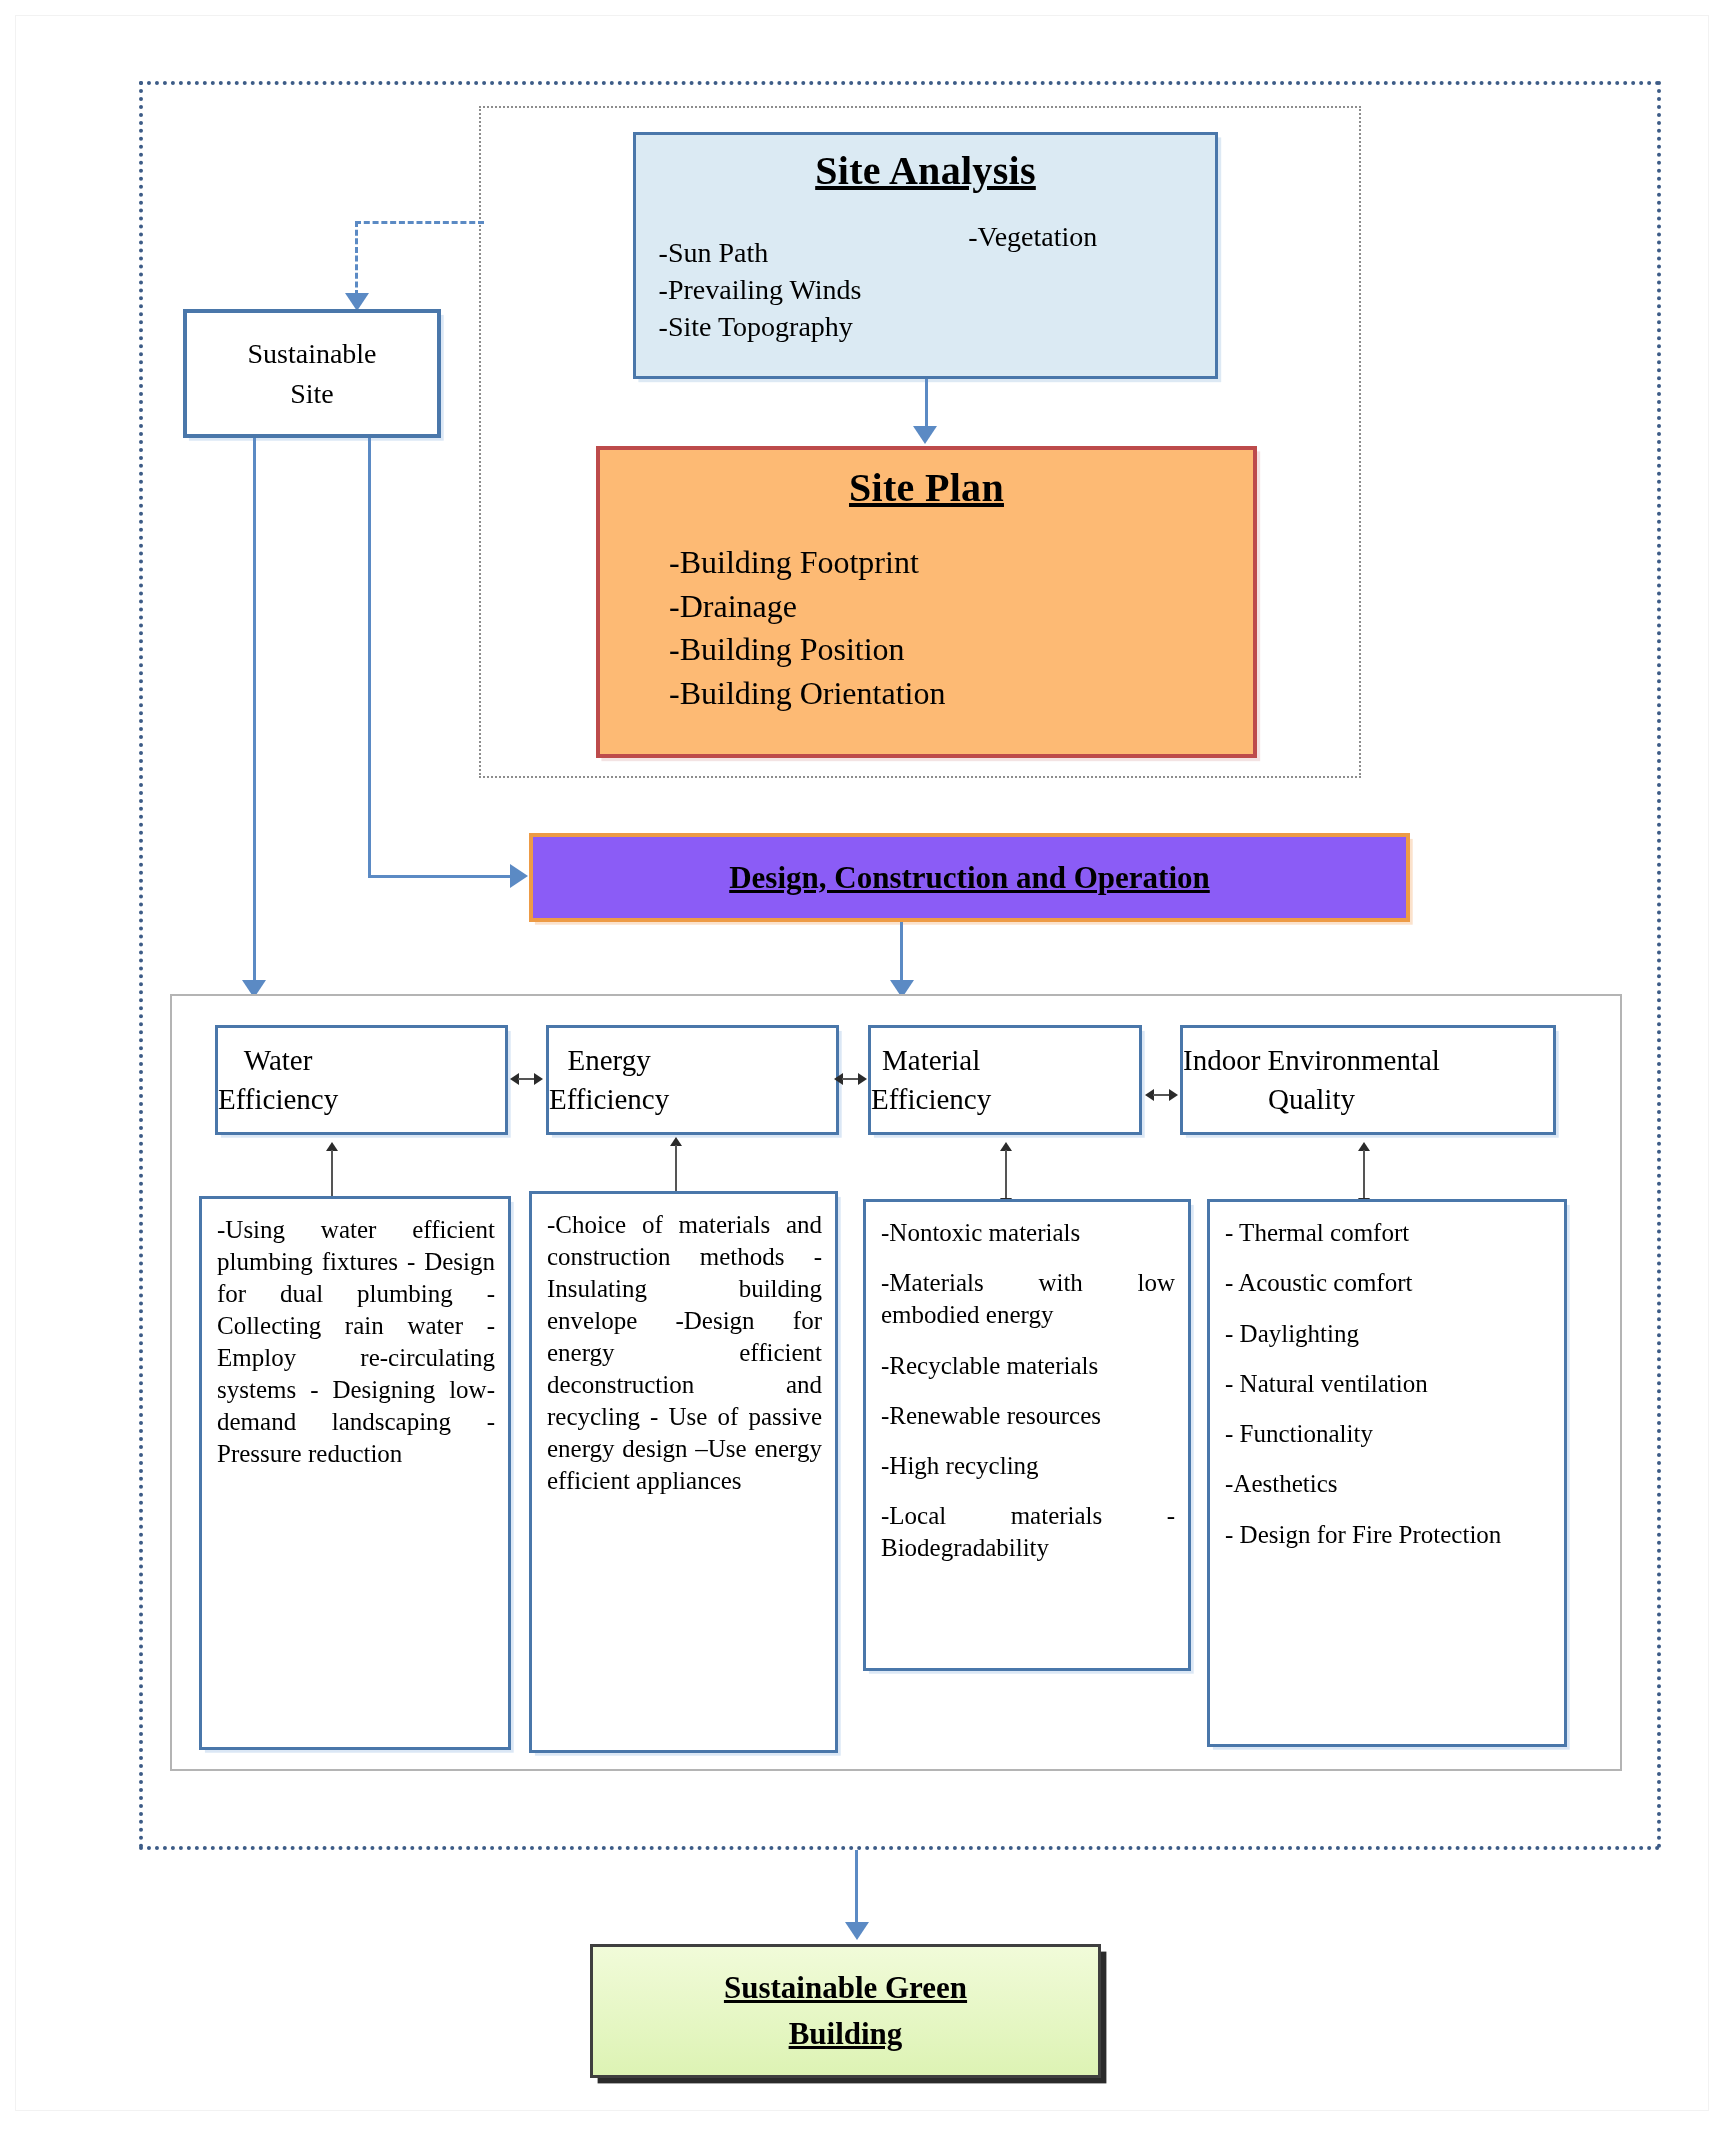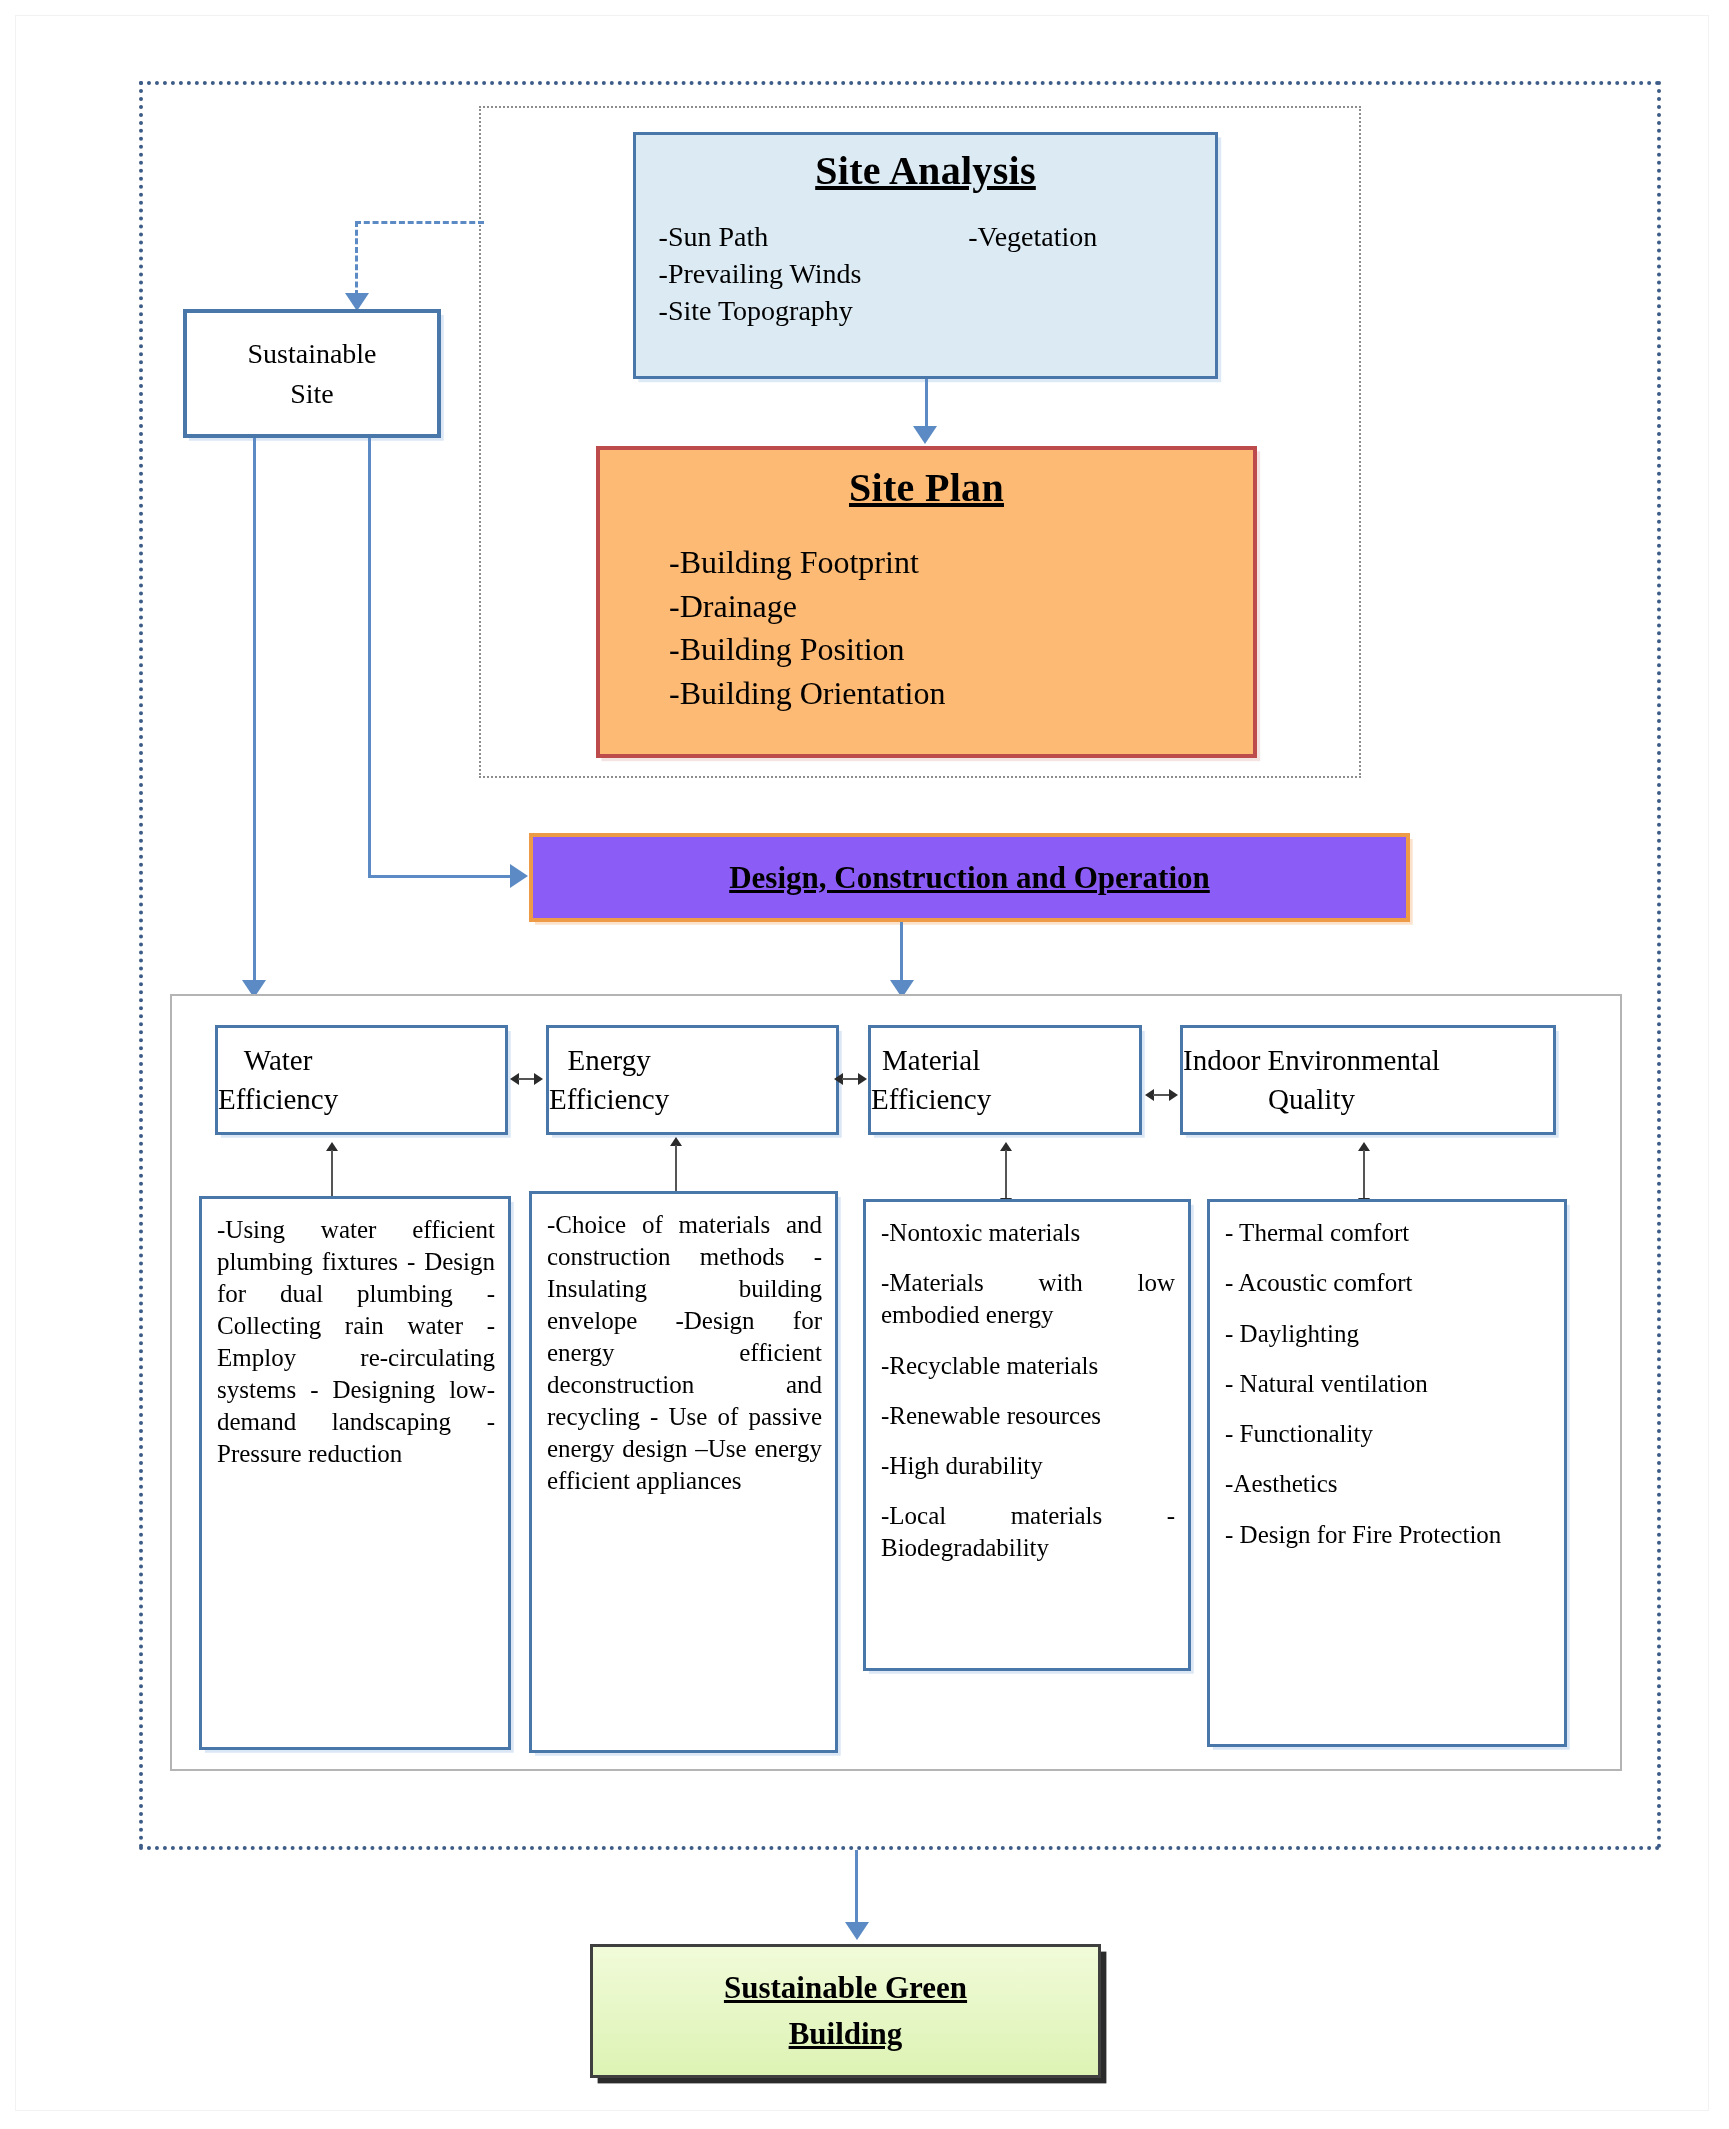--- a/index.html
+++ b/index.html
@@ -88,21 +88,21 @@
   .pb3 p,.pb4 p{margin-bottom:18.3px;}
   .pb4 p{text-align:justify;}
 
   
   .card-title{
     text-align:center;font-weight:bold;font-size:40px;
     text-decoration:underline;margin:0;padding-top:14px;letter-spacing:0.3px;
   }
   .site-analysis .card-title{padding-top:12px;}
   .sa-cols{display:flex;margin-top:24px;padding:0 22.6px;font-size:28px;line-height:1.33;}
-  .sa-left{flex:0 0 58%;}
+  .sa-left{flex:0 0 58%;margin-top:16px;}
   .sa-right{flex:1;}
   .sp-list{margin-top:30px;padding-left:69px;font-size:32px;line-height:1.36;}
   .ss-label{text-align:center;font-size:28px;line-height:1.4;}
   .design-label{font-weight:bold;font-size:31px;text-decoration:underline;}
   .green-label{font-weight:bold;font-size:31px;text-decoration:underline;line-height:1.5;text-align:center;}
 
   
   .vline{position:absolute;background:#5b8ac4;width:2.7px;}
   .hline{position:absolute;background:#5b8ac4;height:2.7px;}
   .vline-d{position:absolute;border-left:3.2px dashed #5b8ac4;width:0;}
@@ -250,21 +250,21 @@
     <p>-Using water efficient plumbing fixtures - Design for dual plumbing - Collecting rain water - Employ re-circulating systems - Designing low-demand landscaping - Pressure reduction</p>
   </div>
   <div class="pillar-body pb2">
     <p>-Choice of materials and construction methods -Insulating building envelope -Design for energy efficient deconstruction and recycling - Use of passive energy design –Use energy efficient appliances</p>
   </div>
   <div class="pillar-body pb3">
     <p>-Nontoxic materials</p>
     <p>-Materials with low embodied energy</p>
     <p>-Recyclable materials</p>
     <p>-Renewable resources</p>
-    <p>-High durability</p>
+    <p>-High recycling</p>
     <p>-Local materials - Biodegradability</p>
   </div>
   <div class="pillar-body pb4">
     <p>- Thermal comfort</p>
     <p>- Acoustic comfort</p>
     <p>- Daylighting</p>
     <p>- Natural ventilation</p>
     <p>- Functionality</p>
     <p>-Aesthetics</p>
     <p>- Design for Fire Protection</p>

